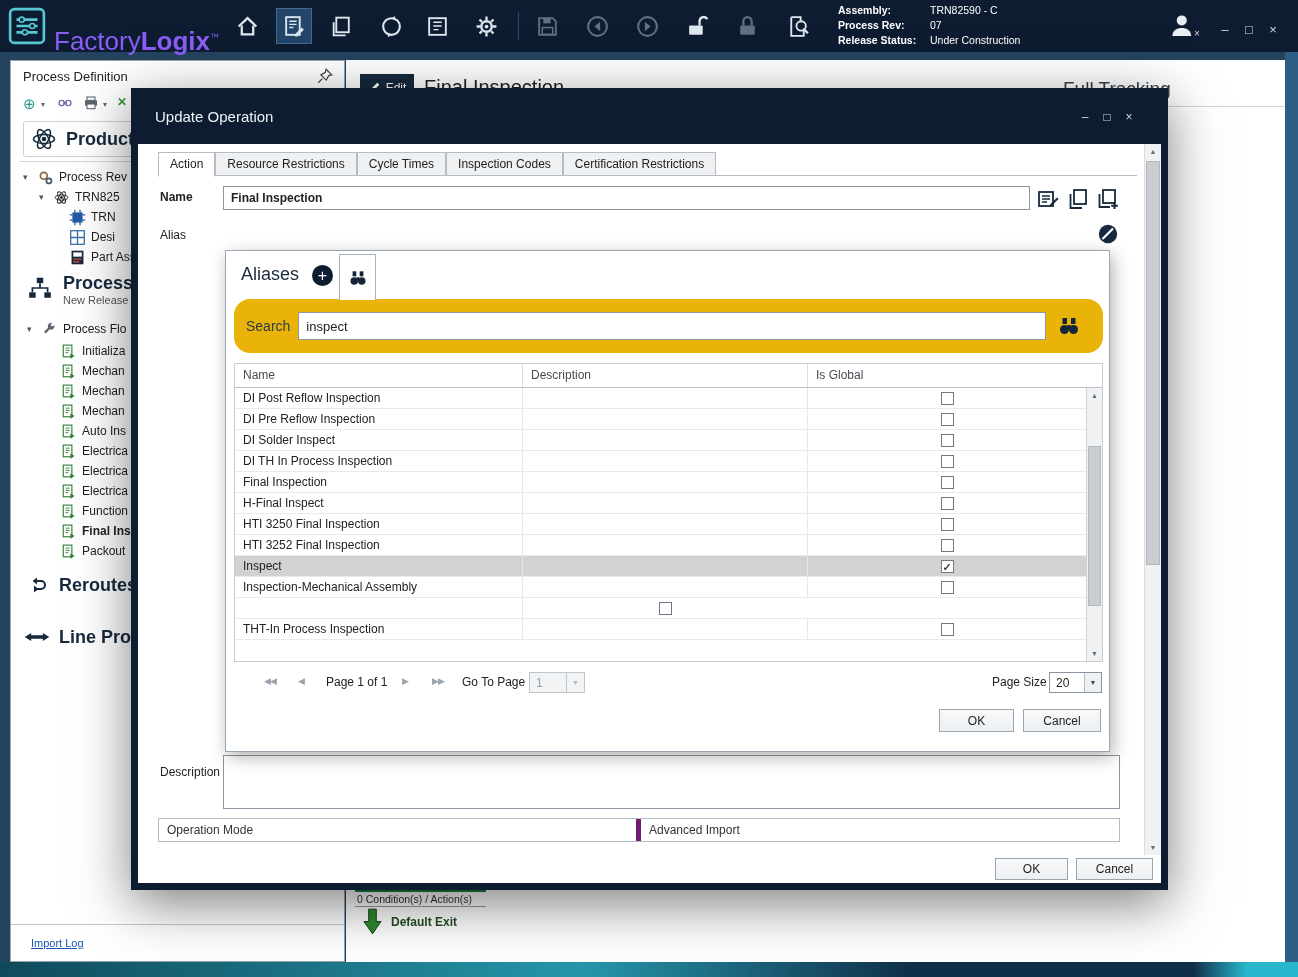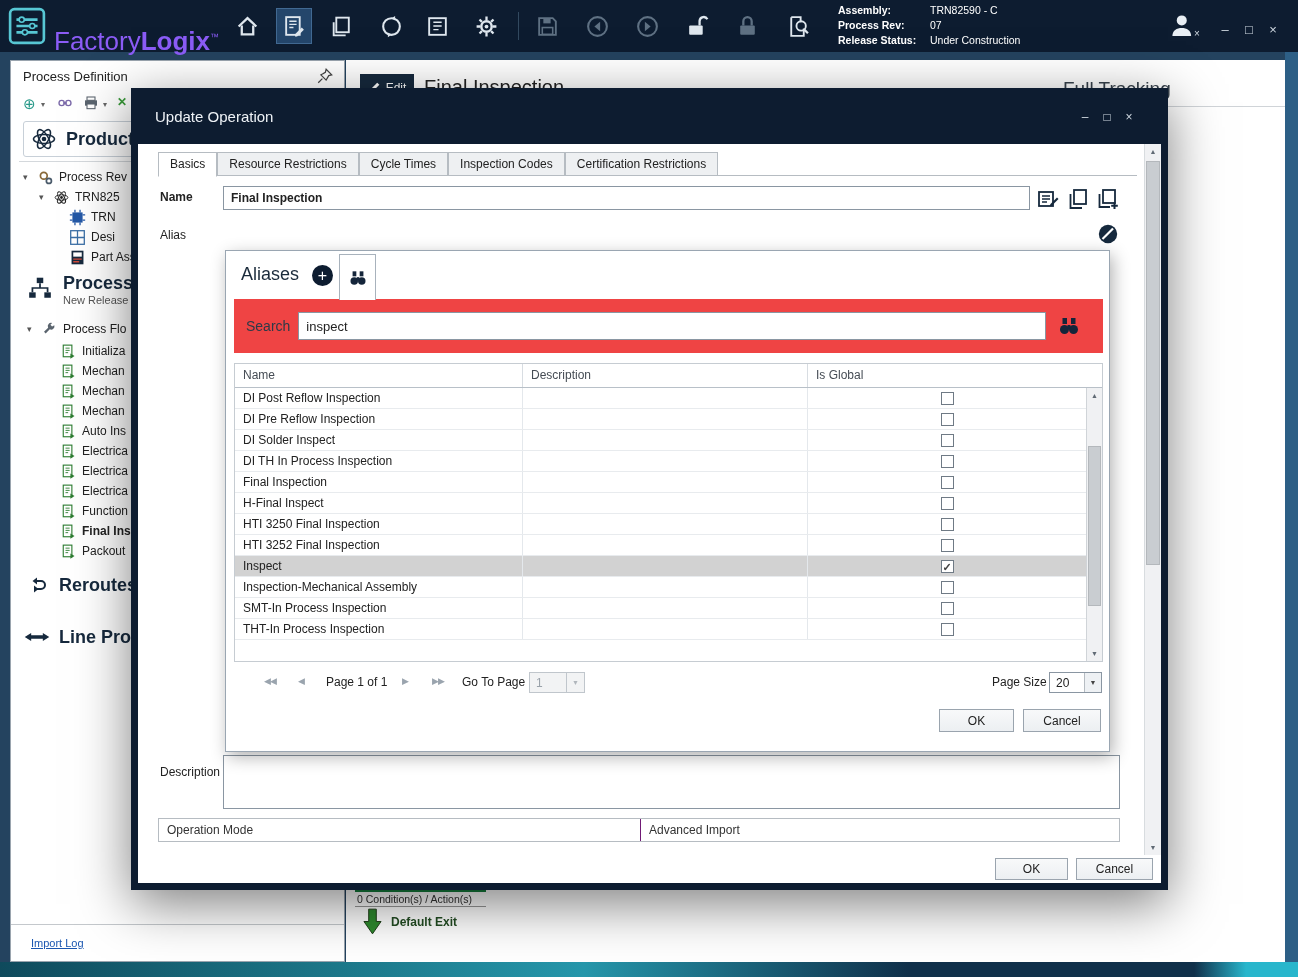--- a/index.html
+++ b/index.html
@@ -97,21 +97,21 @@
   .combo .arrow{position:absolute;right:1px;top:1px;bottom:1px;width:17px;background:#eef1f4;border-left:1px solid #b6bcc2;display:flex;align-items:center;justify-content:center;font-size:7px;color:#444;}
   .mini-ic{position:absolute;width:24px;height:24px;color:#16293d;}
   .mini-ic svg{width:100%;height:100%;}
 
   
   .popup{position:absolute;left:87px;top:106px;width:885px;height:502px;background:#fff;border:1px solid #9aa6b2;box-shadow:3px 5px 16px rgba(0,0,0,.3);z-index:5;}
   .popup-title{position:absolute;left:15px;top:13px;font-size:18px;color:#1b2b3b;}
   .plus-btn{position:absolute;left:86px;top:14px;width:21px;height:21px;border-radius:50%;background:#0d1c30;color:#fff;display:flex;align-items:center;justify-content:center;font-size:16px;line-height:16px;}
   .binoc-tab{position:absolute;left:113px;top:3px;width:37px;height:46px;background:#fff;border:1px solid #a8b2bc;border-bottom:none;display:flex;align-items:center;justify-content:center;color:#14253a;z-index:2;}
   .binoc-tab svg{width:20px;height:20px;}
-  .search-strip{position:absolute;left:8px;top:48px;width:869px;height:54px;background:#ef4444;display:flex;align-items:center;}
+  .search-strip{position:absolute;left:8px;top:48px;width:869px;height:54px;background:#eab308;display:flex;align-items:center;border-radius:16px;}
   .search-label{margin-left:12px;font-size:14px;color:#2c3a48;}
   .search-input{margin-left:8px;width:748px;height:28px;border:1px solid #8a96a2;font-size:13px;padding:0 7px;font-family:inherit;color:#222;}
   .search-binoc{margin-left:11px;width:24px;height:24px;color:#14253a;}
   .search-binoc svg{width:100%;height:100%;}
 
   .atable{position:absolute;left:8px;top:112px;width:869px;height:299px;border:1px solid #c6ccd2;background:#fff;}
   .ahead{display:grid;grid-template-columns:288px 285px 1fr;height:24px;border-bottom:1px solid #b8c0c8;}
   .ahead>div{font-size:12px;color:#454c54;padding:4px 0 0 8px;border-right:1px solid #d8dde2;}
   .ahead>div:last-child{border-right:none;}
   #alias-rows{position:absolute;left:0;top:24px;right:16px;bottom:0;overflow:hidden;}
@@ -131,21 +131,21 @@
   .goto-box input{border:none;background:transparent;width:36px;font-size:12px;color:#9aa2aa;padding-left:6px;font-family:inherit;}
   .goto-box .arr{width:18px;border-left:1px solid #c0c6cc;display:flex;align-items:center;justify-content:center;font-size:7px;color:#b0b6bc;}
   .psize-combo{position:absolute;left:815px;top:1px;width:53px;height:21px;border:1px solid #8a96a2;background:#fff;font-size:12px;color:#222;display:flex;}
   .psize-combo .val{width:34px;padding:3px 0 0 6px;}
   .psize-combo .arr{width:17px;border-left:1px solid #b6bcc2;background:#eef1f4;display:flex;align-items:center;justify-content:center;font-size:7px;color:#444;}
 
   .btn{position:absolute;background:linear-gradient(#f8f9fa,#eceff2);border:1px solid #9aa4ae;font-size:12px;color:#222;font-family:inherit;text-align:center;}
 
   .opmode{position:absolute;left:20px;top:674px;width:962px;height:24px;border:1px solid #b6bcc2;display:grid;grid-template-columns:482px 1fr;}
   .opmode>div{font-size:12px;color:#333;padding:4px 0 0 8px;}
-  .opmode>div:first-child{border-right:1px solid #701a75;}
+  .opmode>div:first-child{border-right:5px solid #701a75;}
 
   .dlg-scroll{position:absolute;top:0;right:0;width:17px;height:711px;background:#f0f1f3;border-left:1px solid #d8dcdf;}
   .dlg-scroll .sarrow{position:absolute;left:0;width:100%;text-align:center;font-size:7px;color:#606a74;}
   .dlg-scroll .thumb{position:absolute;left:1px;right:1px;top:17px;height:404px;background:#c9cdd1;border:1px solid #b4b8bc;}
   .dlg-foot{position:absolute;left:0;right:0;bottom:0;height:28px;background:#fff;}
 
   .bottom-strip{position:absolute;left:0;bottom:0;width:100%;height:15px;background:linear-gradient(90deg,#0f4a5c 0%,#1d7a8c 28%,#2596aa 45%,#10304a 70%,#10304a 92%,#28b6cc 96%,#28b6cc 100%);}
   .right-border{position:absolute;right:0;top:52px;width:13px;bottom:15px;background:#2d5f86;}
 </style>
 </head>
@@ -494,21 +494,21 @@
 
   <div class="modal">
     <span class="modal-title">Update Operation</span>
     <span class="modal-ctrl" style="right:75px">–</span>
     <span class="modal-ctrl" style="right:53px">□</span>
     <span class="modal-ctrl" style="right:31px">×</span>
 
     <div class="modal-body">
       <div class="tabs-underline"></div>
       <div id="tabs-row">
-          <div class="dtab active">Basics</div>
+          <div class="dtab active">Action</div>
           <div class="dtab">Resource Restrictions</div>
           <div class="dtab">Cycle Times</div>
           <div class="dtab">Inspection Codes</div>
           <div class="dtab">Certification Restrictions</div>
         </div>
 
       <span class="flabel b" style="left:22px;top:46px;">Name</span>
       <input class="txt b" style="left: 85px; top: 42px; width: 807px; height: 24px;" value="Final Inspection">
       <span class="mini-ic" style="left:898px;top:43px;"><svg viewBox="0 0 24 24">
             <rect x="3" y="5" width="14" height="14" fill="none" stroke="currentColor" stroke-width="1.8"></rect>
@@ -647,21 +647,20 @@
                 </div>
               </div>
               <div class="arow">
                 <div class="ac">Inspection-Mechanical Assembly</div>
                 <div class="ac"></div>
                 <div class="ac g">
                   <span class="cb"></span>
                 </div>
               </div>
               <div class="arow">
-                <div class="ac">SMT-In Process Inspection</div>
                 <div class="ac"></div>
                 <div class="ac g">
                   <span class="cb"></span>
                 </div>
               </div>
               <div class="arow">
                 <div class="ac">THT-In Process Inspection</div>
                 <div class="ac"></div>
                 <div class="ac g">
                   <span class="cb"></span>

